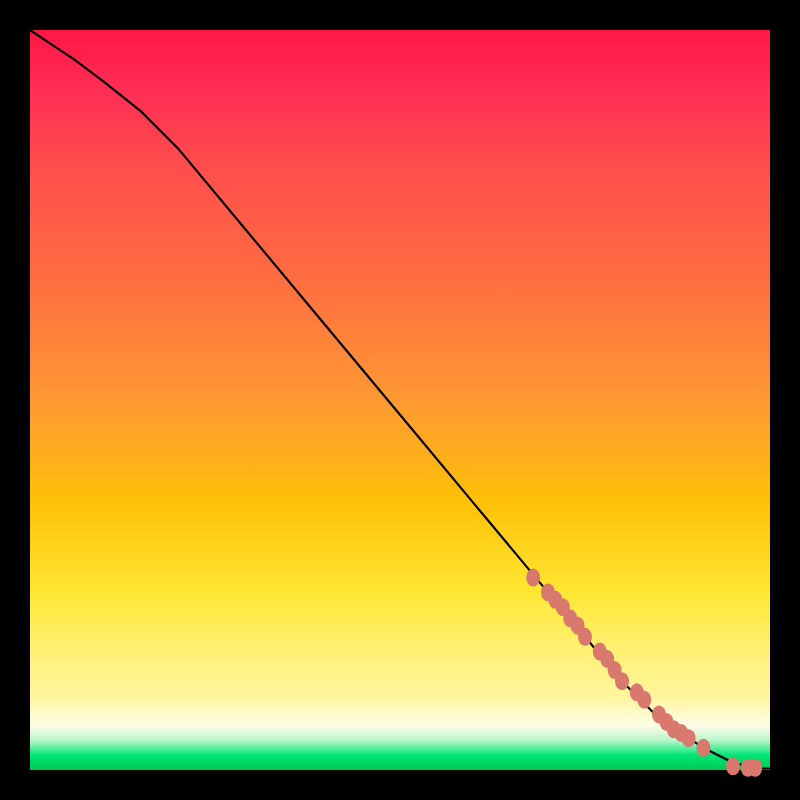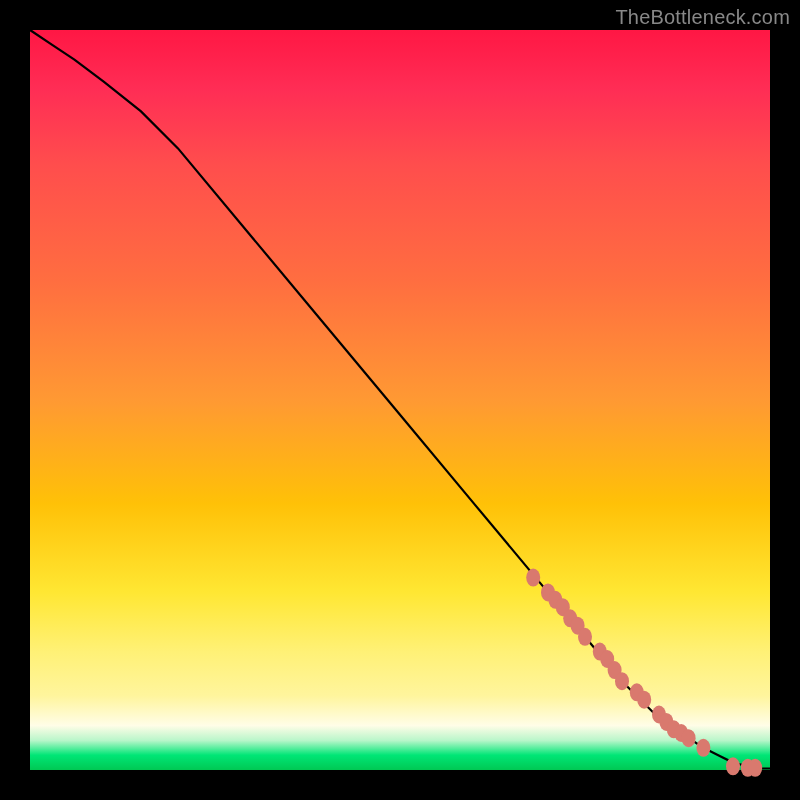--- a/index.html
+++ b/index.html
@@ -55,21 +55,20 @@
     top: 30px;
     width: 740px;
     height: 740px;
     overflow: visible;
   }
 </style>
 </head>
 <body>
 
 <div class="chart-wrap">
-  <div class="watermark">TheBottleneck.com</div>
 
   <div class="plot-area"></div>
 
   <svg class="overlay" viewBox="0 0 740 740">
     <path id="curve-path" fill="none" stroke="#000000" stroke-width="2.2" d="M0.0 0.0 L22.2 14.8 L44.4 29.6 L74.0 51.8 L111.0 81.4 L148.0 118.4 L222.0 207.2 L296.0 296.0 L370.0 384.8 L444.0 473.6 L518.0 562.4 L555.0 606.8 L592.0 651.2 L629.0 688.2 L651.2 703.0 L673.4 717.8 L688.2 725.2 L703.0 732.6 L717.8 736.3 L725.2 737.8 L732.6 738.5 L740.0 738.5"></path>
     <g id="marker-group">
         <ellipse cx="503.2" cy="547.6" rx="7" ry="9" fill="#d9796e"></ellipse>
         <ellipse cx="518.0" cy="562.4" rx="7" ry="9" fill="#d9796e"></ellipse>
         <ellipse cx="525.4" cy="569.8" rx="7" ry="9" fill="#d9796e"></ellipse>
         <ellipse cx="532.8" cy="577.2" rx="7" ry="9" fill="#d9796e"></ellipse>

